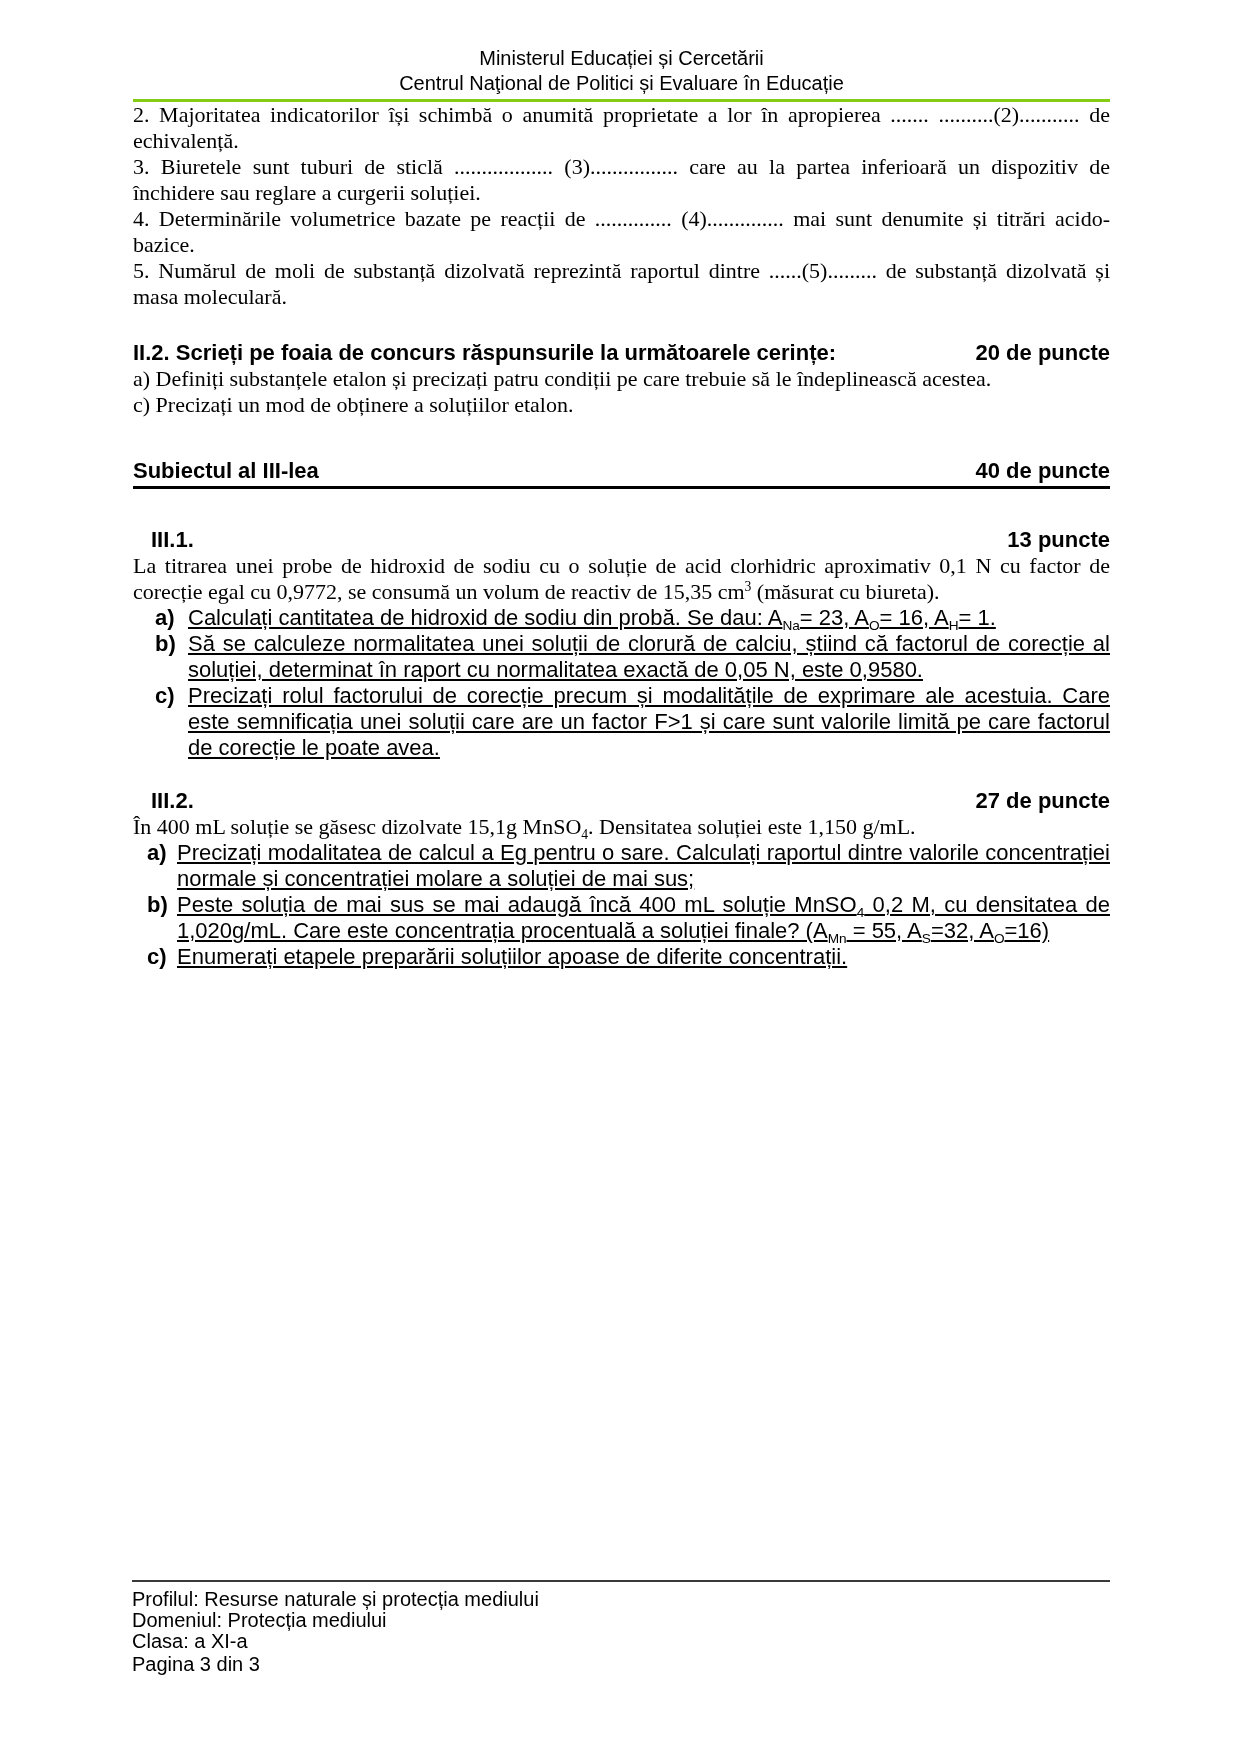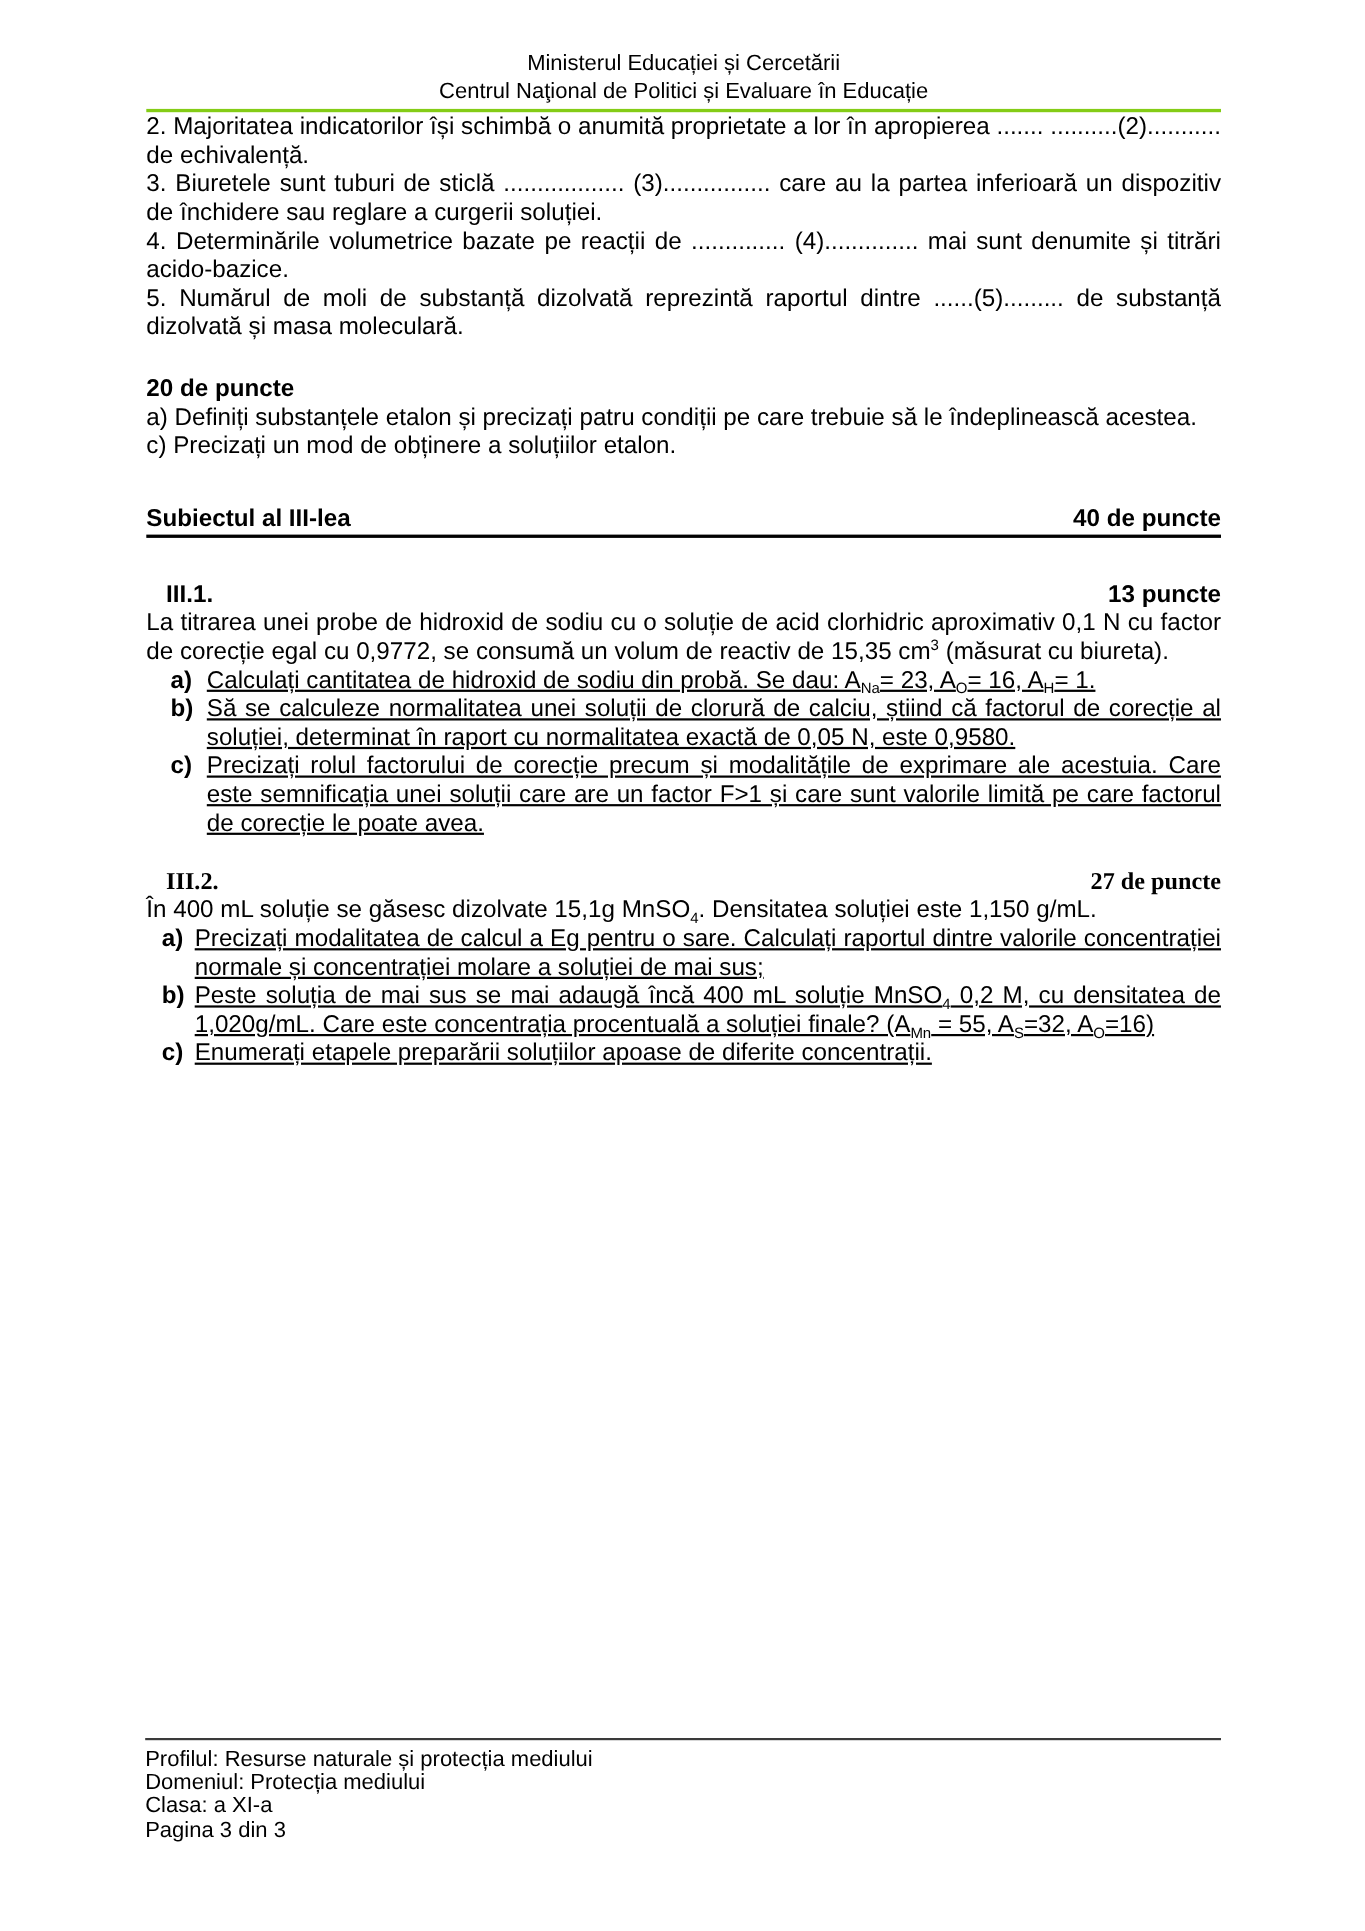--- a/index.html
+++ b/index.html
@@ -12,31 +12,31 @@
 
   
   .header {
     margin:0 131px 0 133px; padding-top:46px; padding-bottom:3px;
     text-align:center; font-size:20px; line-height:25px;
     border-bottom:3px solid #84cc16;
   }
 
   
   .content { margin:0 131px 0 133px; font-size:22px; line-height:26px; }
-  .content p { margin:0; }
+  .content p { margin:0;font-family:Liberation Serif, serif; }
   p.fill { text-align:justify; }
   .first { margin-top:16px; }
 
   .heading-row { display:flex; justify-content:space-between; font-weight:bold; }
   .ii2-head { margin-top:30px; }
 
   .subiect-row { margin-top:40px; border-bottom:3px solid #000; padding-bottom:2px; }
 
   .iii1-head { margin-top:38px; margin-left:18px; }
-  .iii2-head { margin-top:27px; margin-left:18px;font-family:Liberation Serif, serif; }
+  .iii2-head { margin-top:27px; margin-left:18px; }
   .iii1-intro { margin-left:29px; }
   .iii2-intro { margin-left:14px; }
 
   .qitem { display:flex; }
   .iii1-item { margin-left:22px; }
   .iii2-item { margin-left:14px; }
   .qitem .marker { font-weight:bold; flex:0 0 33px; }
   .iii2-item .marker { flex-basis:30px; }
   .qitem .qbody { flex:1; text-align:justify;text-decoration:underline; }
 
@@ -61,20 +61,21 @@
   </div>
 
   <div class="content">
 
     <p class="fill first">2. Majoritatea indicatorilor își schimbă o anumită proprietate a lor în apropierea ....... ..........(2)........... de echivalență.</p>
     <p class="fill">3. Biuretele sunt tuburi de sticlă .................. (3)................  care au la partea inferioară un dispozitiv de închidere sau reglare a curgerii soluției.</p>
     <p class="fill">4. Determinările volumetrice bazate pe reacții de .............. (4).............. mai sunt denumite și titrări acido-bazice.</p>
     <p class="fill">5. Numărul de moli de substanță dizolvată reprezintă raportul dintre ......(5)......... de substanță dizolvată și masa moleculară.</p>
 
     <div class="heading-row ii2-head">
+      <span>II.2. Scrieți pe foaia de concurs răspunsurile la următoarele cerințe:</span>
       <span>20 de puncte</span>
     </div>
     <p class="fill">a) Definiți substanțele etalon și precizați patru condiții pe care trebuie să le îndeplinească acestea.</p>
     <p class="fill">c) Precizați un mod de obținere a soluțiilor etalon.</p>
 
     <div class="heading-row subiect-row">
       <span>Subiectul al III-lea</span>
       <span>40 de puncte</span>
     </div>
 

